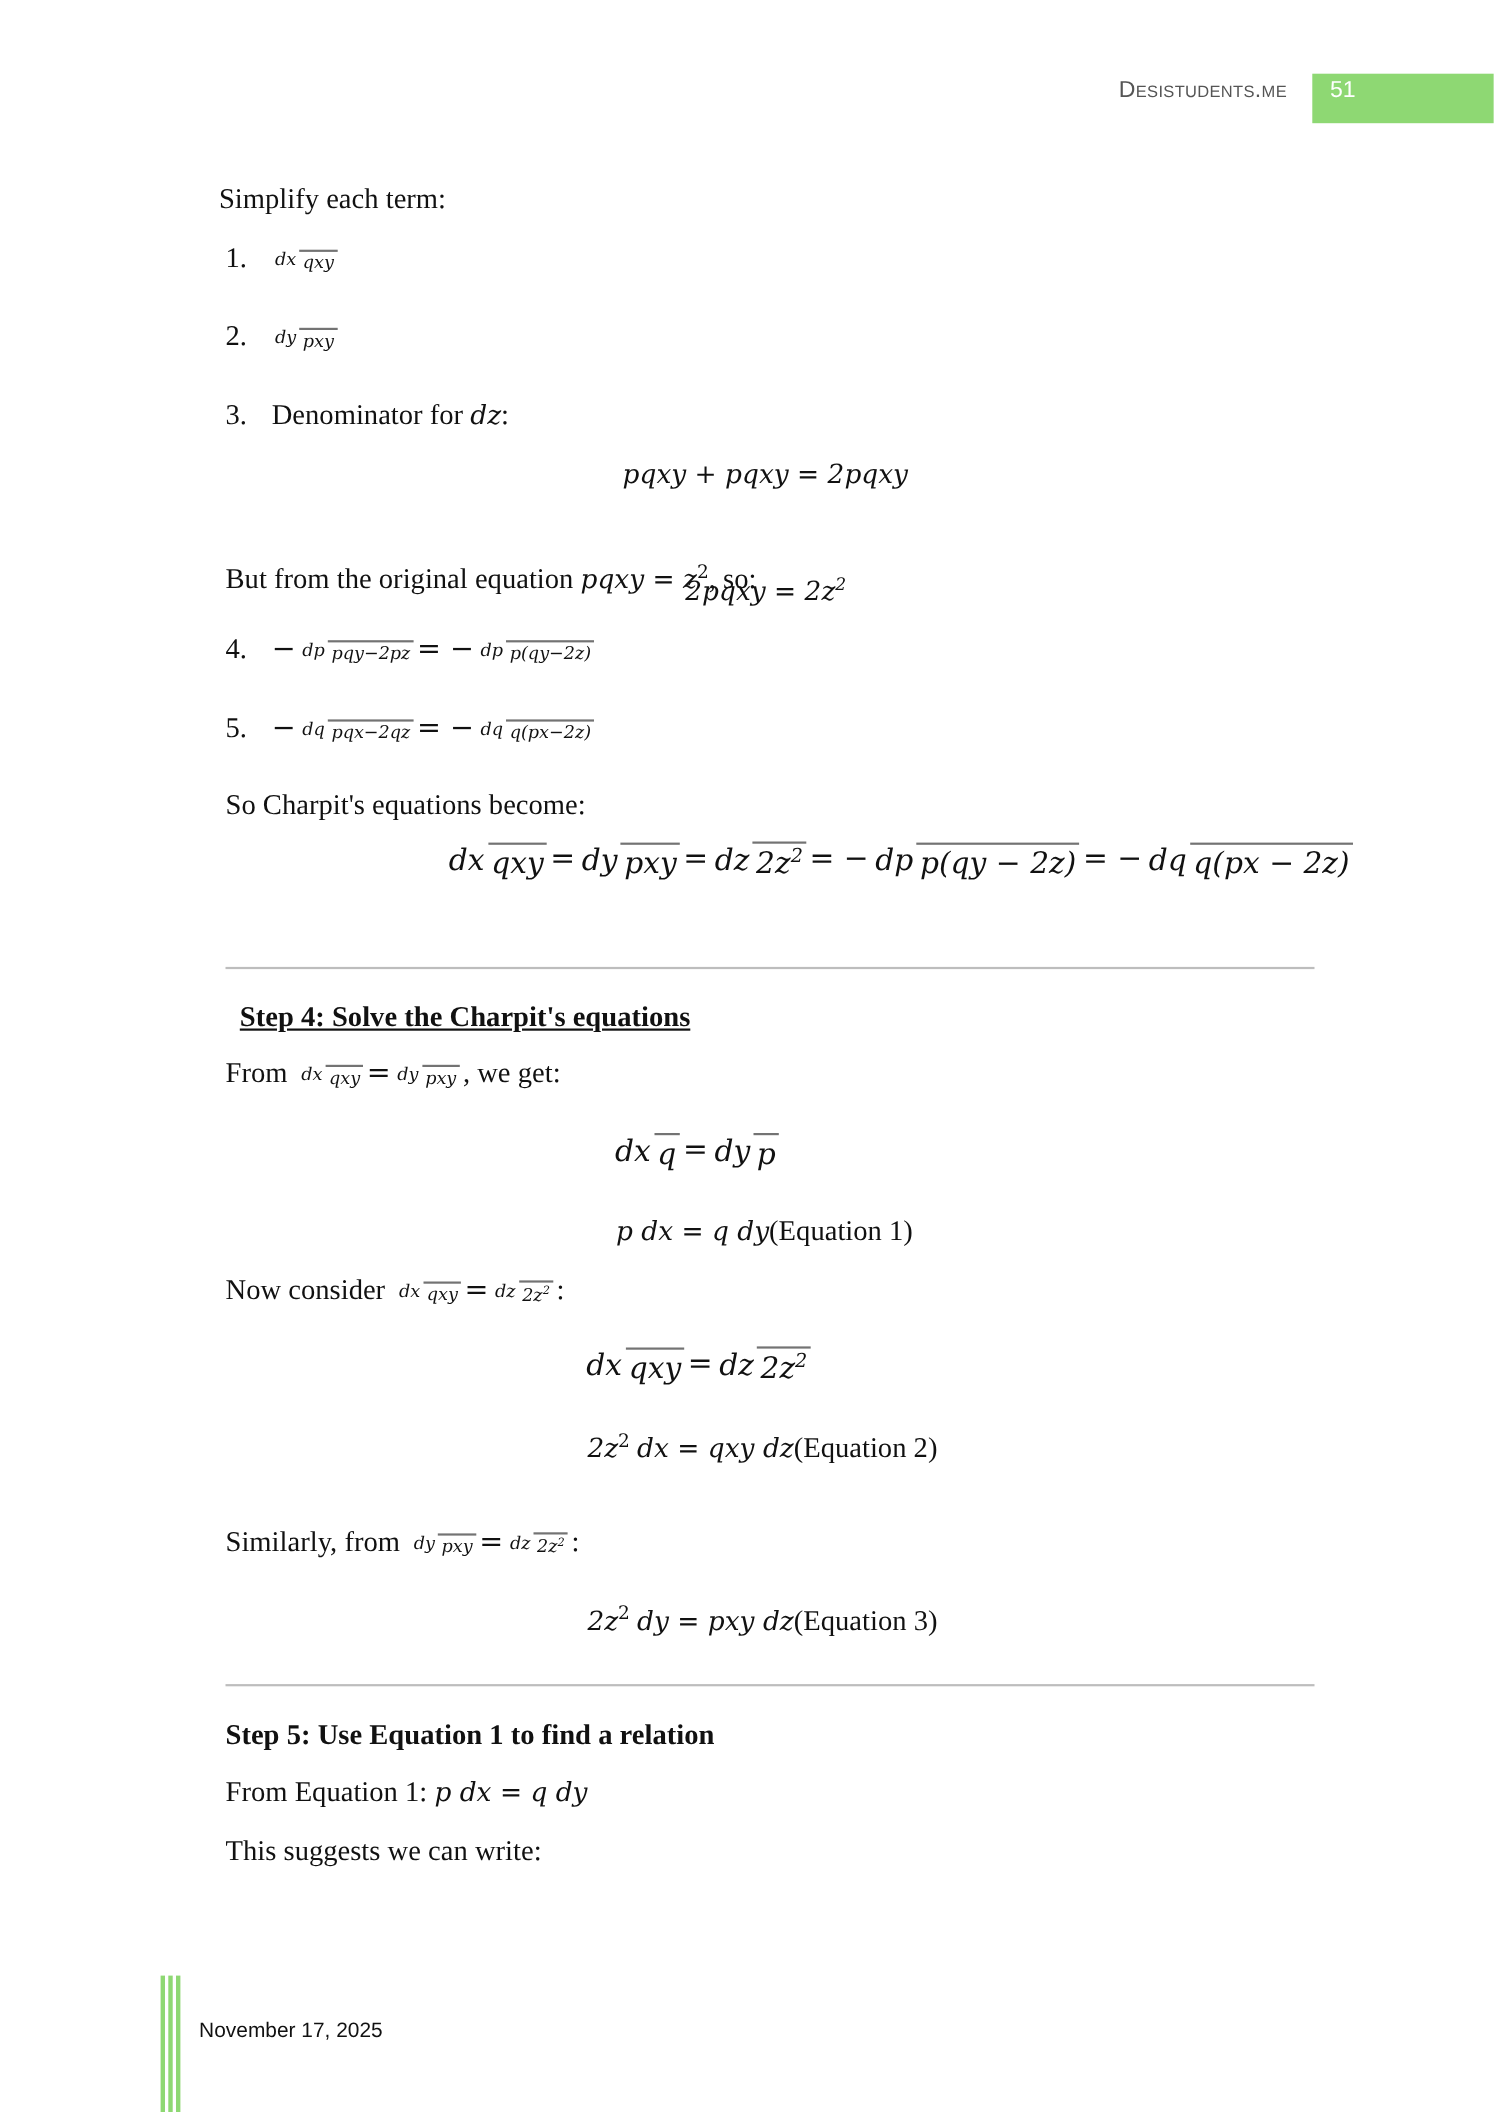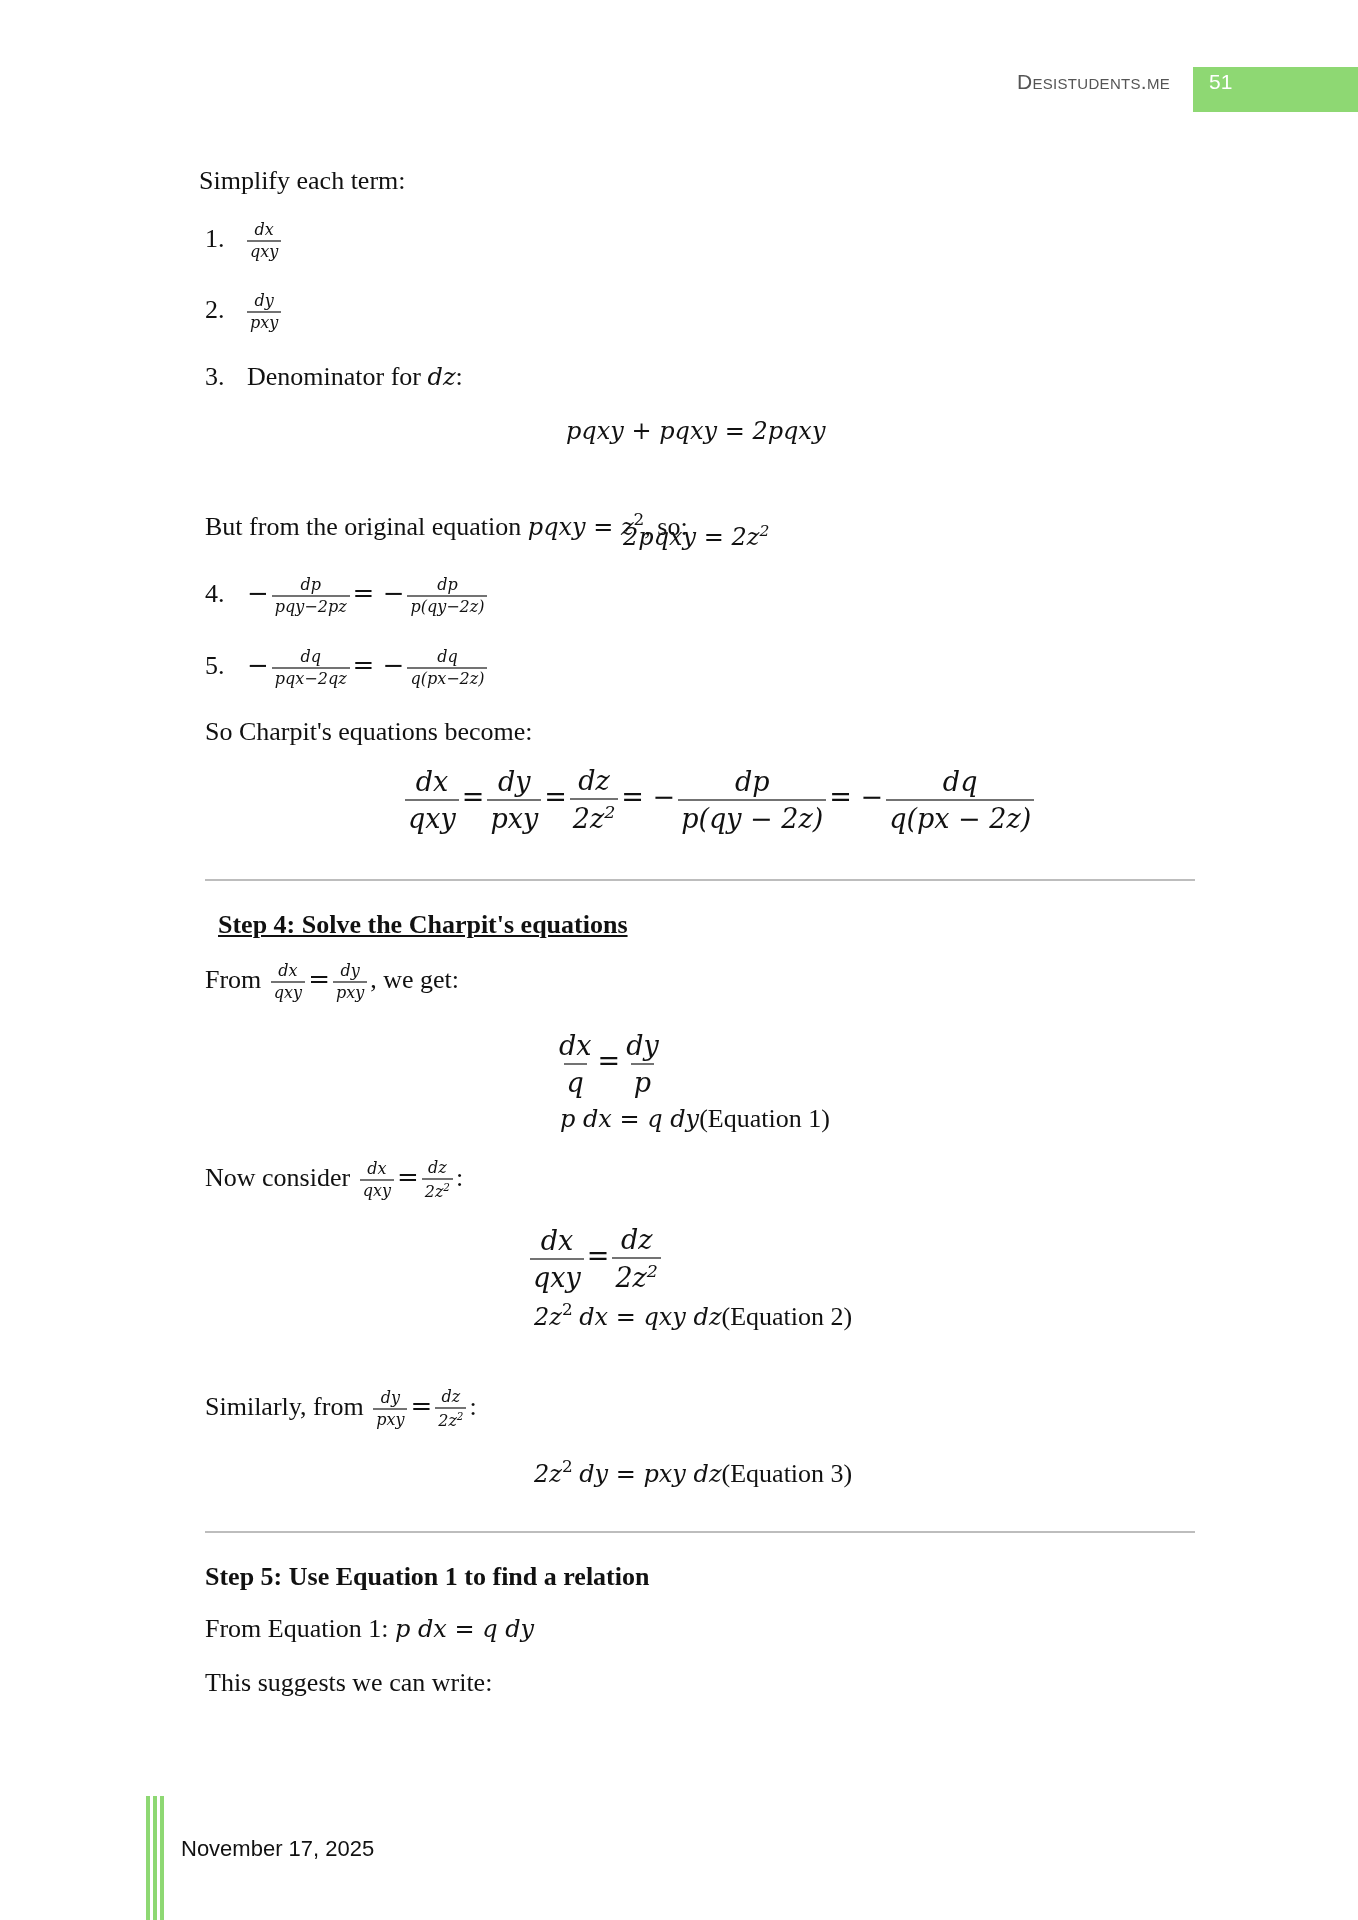--- a/index.html
+++ b/index.html
@@ -6,29 +6,29 @@
   body { width:1358px; height:1920px; position:relative; background:#ffffff; overflow:hidden;
          font-family:"Liberation Serif", serif; color:#111; }
   .abs { position:absolute; white-space:nowrap; }
   .hdr-site { font-family:"Liberation Sans", sans-serif; font-size:21px; color:#555; font-variant:small-caps; letter-spacing:0.3px; }
   .hdr-bar { position:absolute; left:1193px; top:67px; width:165px; height:45px; background:#8ed873; }
   .hdr-num { font-family:"Liberation Sans", sans-serif; font-size:21px; color:#ffffff; }
   .txt { font-size:26px; line-height:1; }
   .bold { font-weight:bold; }
   .m { font-family:"DejaVu Serif", serif; font-style:italic; }
   .mu { font-family:"DejaVu Serif", serif; }
-  .frac { display:inline-flex; flex-direction:column; align-items:center; vertical-align:middle; margin:0 3px; }
+  .frac { display:inline-flex; flex-direction:row; align-items:center; vertical-align:middle; margin:0 3px; }
   .frac .num { padding:0 3px 2px; }
   .frac .den { padding:2px 3px 0; border-top:2px solid #737373; }
   .small { font-size:16px; }
   .med { font-size:24px; }
   .big { font-size:27px; }
   .hr { position:absolute; left:205px; width:990px; height:2px; background:#bdbdbd; }
   .fline { position:absolute; top:1796px; width:4px; height:124px; background:#8ed873; }
-  .date { font-family:"Liberation Sans", sans-serif; font-size:22px; color:#111; }
+  .date { font-family:"Liberation Sans", sans-serif; font-size:19px; color:#111; }
   sup { font-size:0.65em; }
 </style>
 </head>
 <body>
 
 <div class="abs hdr-site" style="left:1017px; top:70px;">Desistudents.me</div>
 <div class="hdr-bar">
   <span class="abs hdr-num" style="left:16px; top:3px;">51</span>
 </div>
 

